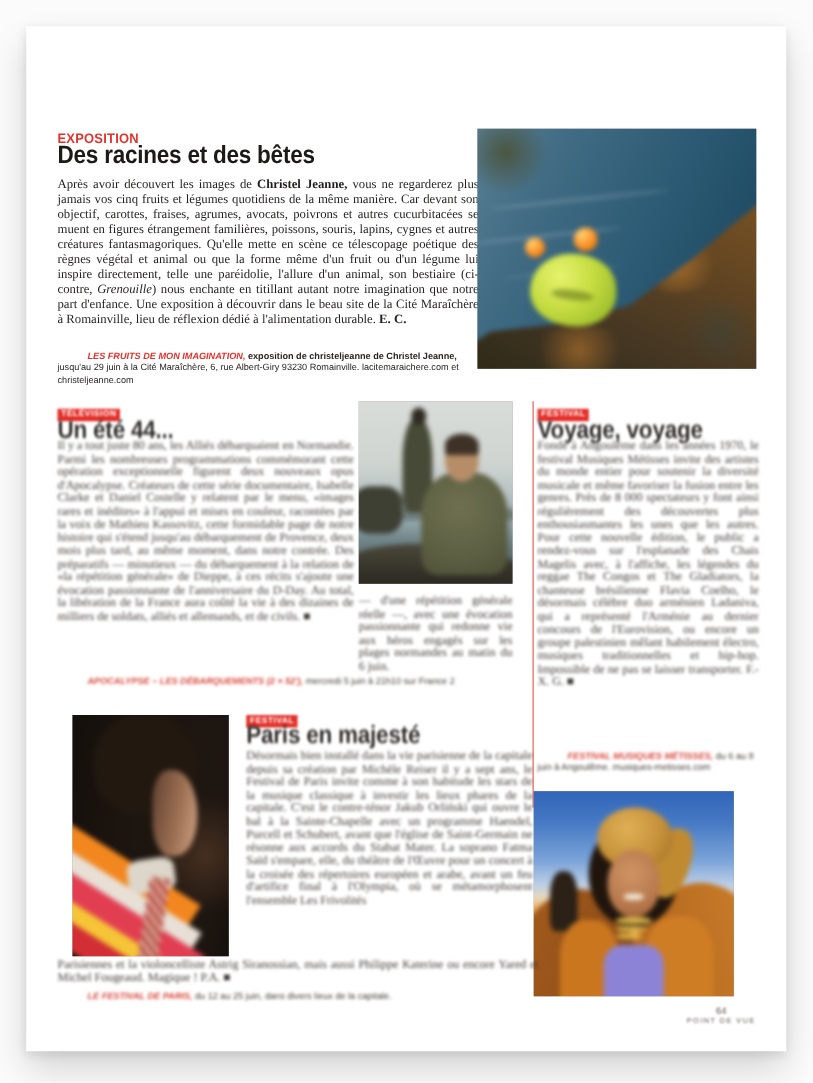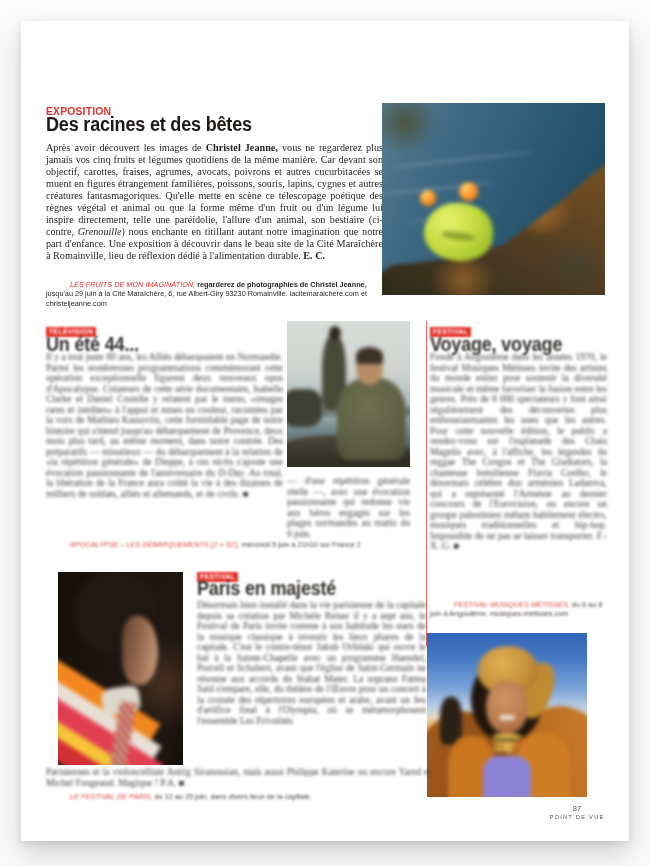--- a/index.html
+++ b/index.html
@@ -37,21 +37,21 @@
   .body-blur{
     color:#433d3a;font-size:9.6px;line-height:10.5px;text-align:justify;margin:0;
     overflow:hidden;filter:blur(1.35px);
   }
   .seg-b{font-weight:700;}
   .seg-bi{font-weight:400;font-style:italic;}
   .credit{
     font-family:"Liberation Sans", sans-serif;font-size:7.3px;line-height:9.4px;
     color:#2a2624;margin:0;
   }
-  .credit .seg-red{color:#e5312b;font-weight:400;font-style:italic;padding-left:24px;}
+  .credit .seg-red{color:#e5312b;font-weight:700;font-style:italic;padding-left:24px;}
   .credit .seg-b{font-weight:700;}
   .credit.soft{filter:blur(1.1px);color:#4a443f;}
   .credit.soft .seg-red{color:#d94a3e;}
   .divider-red{background:rgba(229,49,43,.75);width:1px;}
   .footer-box{
     text-align:center;color:#5a5550;font-family:"Liberation Sans", sans-serif;
     filter:blur(.7px);
   }
   .folio{font-size:7.5px;line-height:9px;}
   .mag-name{font-size:5.8px;letter-spacing:1.2px;line-height:8px;}
@@ -130,21 +130,21 @@
 <body>
 
 <div class="canvas">
   <div class="page">
 
     <div class="abs" style="left:25px;top:80px;">
       <span class="kicker">EXPOSITION</span>
     </div>
     <h1 class="headline abs" style="left:25px;top:92px;">Des racines et des bêtes</h1>
     <p class="body-serif abs" style="left:25px;top:121px;width:337px;"><span>Après avoir découvert les images de </span><span class="seg-b">Christel Jeanne,</span><span> vous ne regarderez plus jamais vos cinq fruits et légumes quotidiens de la même manière. Car devant son objectif, carottes, fraises, agrumes, avocats, poivrons et autres cucurbitacées se muent en figures étrangement familières, poissons, souris, lapins, cygnes et autres créatures fantasmagoriques. Qu'elle mette en scène ce télescopage poétique des règnes végétal et animal ou que la forme même d'un fruit ou d'un légume lui inspire directement, telle une paréidolie, l'allure d'un animal, son bestiaire (ci-contre, </span><span class="seg-bi">Grenouille</span><span>) nous enchante en titillant autant notre imagination que notre part d'enfance. Une exposition à découvrir dans le beau site de la Cité Maraîchère à Romainville, lieu de réflexion dédié à l'alimentation durable. </span><span class="seg-b">E. C.</span></p>
-    <p class="credit abs" style="left:25px;top:259px;width:340px;"><span class="seg-red">LES FRUITS DE MON IMAGINATION, </span><span class="seg-b">regarderez de photographies de Christel Jeanne, </span><span>jusqu'au 29 juin à la Cité Maraîchère, 6, rue Albert-Giry 93230 Romainville. lacitemaraichere.com et christeljeanne.com</span></p>
+    <p class="credit abs" style="left:25px;top:259px;width:340px;"><span class="seg-red">LES FRUITS DE MON IMAGINATION, </span><span class="seg-b">exposition de christeljeanne de Christel Jeanne, </span><span>jusqu'au 29 juin à la Cité Maraîchère, 6, rue Albert-Giry 93230 Romainville. lacitemaraichere.com et christeljeanne.com</span></p>
 
     <div class="photo abs" style="left:361px;top:82px;width:223px;height:192px;">
       <div class="ph-in">
         <div class="abs water"></div>
         <div class="abs water-reflection"></div>
         <div class="abs ripple" style="left:8%;top:30%;width:60%;"></div>
         <div class="abs ripple" style="left:2%;top:44%;width:50%;"></div>
         <div class="abs ripple" style="left:12%;top:58%;width:40%;opacity:.6;"></div>
         <div class="abs rock">
           <div class="abs rock-patch" style="left:55%;top:45%;width:30%;height:22%;background:radial-gradient(circle,#a2692a 0%,rgba(162,105,42,0) 70%);"></div>
@@ -227,18 +227,18 @@
 
     <div class="abs" style="left:176px;top:544px;">
       <span class="label-block">FESTIVAL</span>
     </div>
     <h2 class="headline soft abs" style="left:176px;top:556px;">Paris en majesté</h2>
     <p class="body-blur abs" style="left:176px;top:579px;width:229px;height:161px;">Désormais bien installé dans la vie parisienne de la capitale depuis sa création par Michèle Reiser il y a sept ans, le Festival de Paris invite comme à son habitude les stars de la musique classique à investir les lieux phares de la capitale. C'est le contre-ténor Jakub Orliński qui ouvre le bal à la Sainte-Chapelle avec un programme Haendel, Purcell et Schubert, avant que l'église de Saint-Germain ne résonne aux accords du Stabat Mater. La soprano Fatma Saïd s'empare, elle, du théâtre de l'Œuvre pour un concert à la croisée des répertoires européen et arabe, avant un feu d'artifice final à l'Olympia, où se métamorphosent l'ensemble Les Frivolités</p>
     <p class="body-blur abs" style="left:25px;top:746px;width:385px;height:23px;">Parisiennes et la violoncelliste Astrig Siranossian, mais aussi Philippe Katerine ou encore Yared et Michel Fougeaud. Magique ! P.A. ■</p>
     <p class="credit soft abs" style="left:25px;top:771px;width:330px;"><span class="seg-red">LE FESTIVAL DE PARIS,</span><span> du 12 au 25 juin, dans divers lieux de la capitale.</span></p>
 
     <div class="footer-box abs" style="left:516px;top:783px;width:80px;">
-      <div class="folio">87</div>
+      <div class="folio">64</div>
       <div class="mag-name">POINT DE VUE</div>
     </div>
 
   </div>
 </div>
 
 </body></html>

